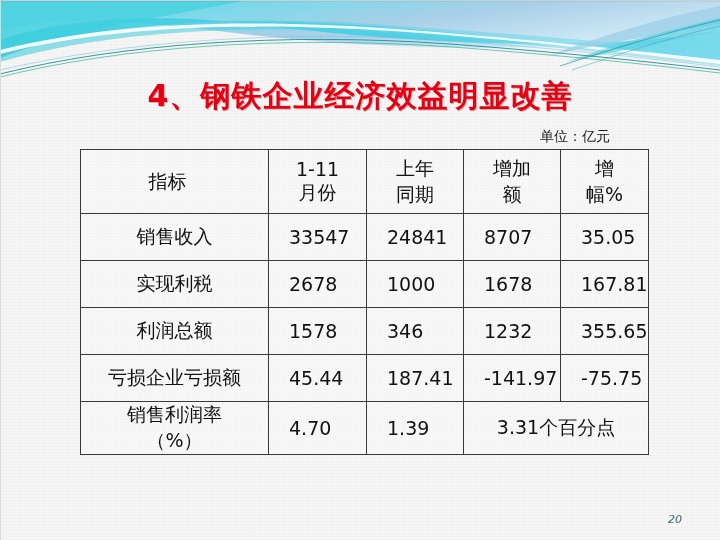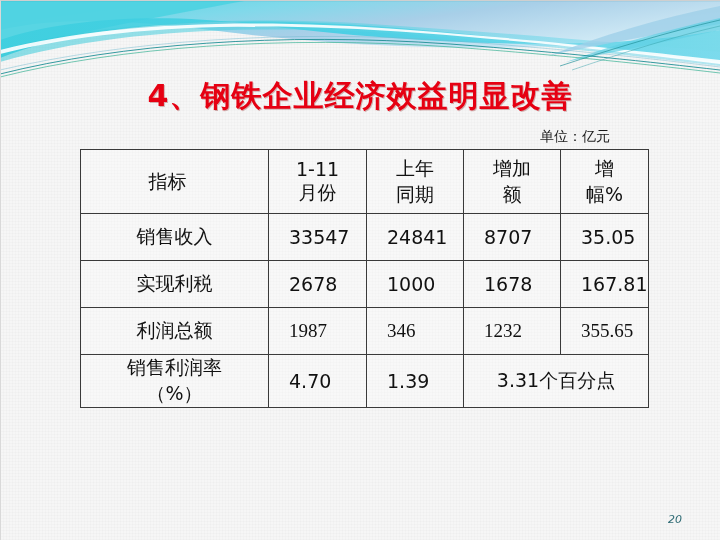--- a/index.html
+++ b/index.html
@@ -114,21 +114,21 @@
   }
   td.col-num {
   }
   td.col-merged {
     text-align: center;
   }
 
   
   .c-black { color: #111111; }
   .c-blue  { color: #1f1fcf; margin-top: 34px; }
-  .c-red   { color: #f02020; font-family: Liberation Serif, serif; }
+  .c-red   { color: #f02020; }
 
   
   #page-number {
     position: absolute;
     left: 668px;
     top: 513px;
     font-size: 11px;
     color: #2d6a73;
     font-style: italic;
   }
@@ -218,26 +218,33 @@
         <tr class="data-row">
           <td class="col-label c-blue">实现利税</td>
           <td class="col-num c-blue">2678</td>
           <td class="col-num c-blue">1000</td>
           <td class="col-num c-blue">1678</td>
           <td class="col-num c-blue">167.81</td>
         </tr>
 
         <tr class="data-row">
           <td class="col-label c-red">利润总额</td>
-          <td class="col-num c-red">1987</td>
+          <td class="col-num c-red">1578</td>
           <td class="col-num c-red">346</td>
           <td class="col-num c-red">1232</td>
           <td class="col-num c-red">355.65</td>
         </tr>
 
+        <tr class="data-row">
+          <td class="col-label c-black">亏损企业亏损额</td>
+          <td class="col-num c-black">45.44</td>
+          <td class="col-num c-black">187.41</td>
+          <td class="col-num c-black">-141.97</td>
+          <td class="col-num c-black">-75.75</td>
+        </tr>
 
         <tr class="data-row">
           <td class="col-label c-black">销售利润率（%）</td>
           <td class="col-num c-black">4.70</td>
           <td class="col-num c-black">1.39</td>
           <td class="col-merged c-black" colspan="2">3.31个百分点</td>
         </tr>
 
       </tbody>
     </table>

